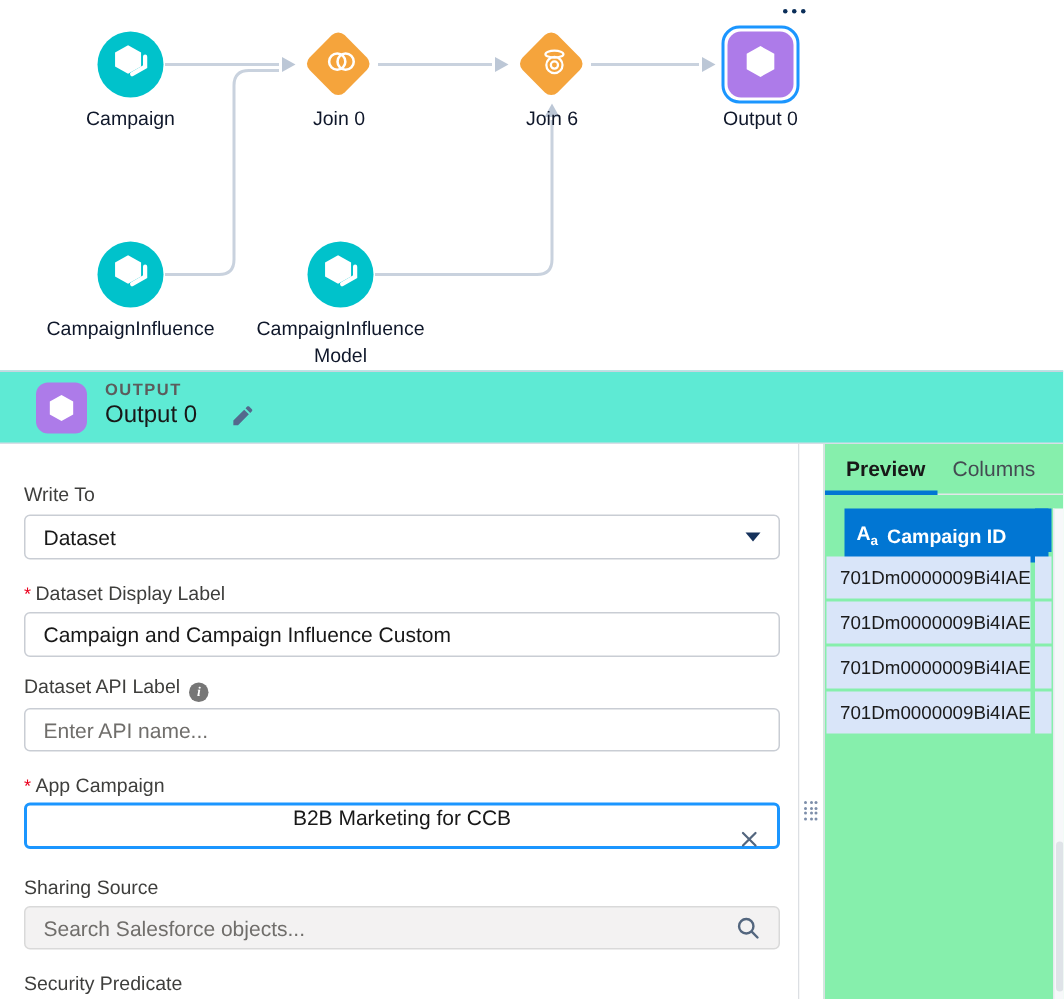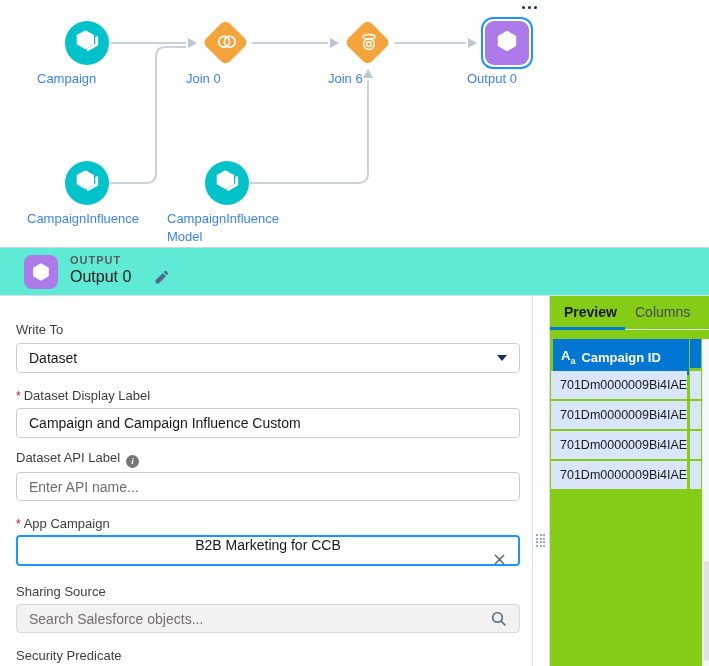--- a/index.html
+++ b/index.html
@@ -2,21 +2,21 @@
 <html><head>
 <meta charset="utf-8">
 <style>
   * { margin:0; padding:0; box-sizing:border-box; }
   html,body { width:709px; height:666px; background:#fff; font-family:"Liberation Sans","DejaVu Sans",sans-serif; }
   #app { position:relative; width:709px; height:666px; overflow:hidden; background:#fff; }
 
   
   #graph { position:absolute; left:0; top:0; width:709px; height:247px; background:#fff; }
   #connectors { position:absolute; left:0; top:0; }
-  .node-label { position:absolute; font-size:13px; color:#3b82f6; text-align:left; line-height:18px; }
+  .node-label { position:absolute; font-size:13px; color:#0f172a; text-align:center; line-height:18px; }
   .circle-node { position:absolute; width:44px; height:44px; border-radius:50%; background:#00C2CB;
                  display:flex; align-items:center; justify-content:center; cursor:pointer; }
   .diamond-node { position:absolute; width:33px; height:33px; background:#F5A43C; border-radius:6px;
                   transform:rotate(45deg); display:flex; align-items:center; justify-content:center; cursor:pointer; }
   .diamond-node svg { transform:rotate(-45deg); }
   #output-node-wrap { position:absolute; left:481px; top:17px; width:52px; height:52px;
                       border:2px solid #1B96FF; border-radius:12px; background:#fff; padding:2px; cursor:pointer; }
   #output-node-wrap .output-inner { width:44px; height:44px; background:#AD7BE9; border-radius:9px;
                       display:flex; align-items:center; justify-content:center; }
   #node-menu-dots { position:absolute; left:520px; top:4px; display:flex; gap:3px; cursor:pointer; padding:2px; }
@@ -49,28 +49,28 @@
   #search-box { background:#F3F2F2; border:1px solid #D9D9D9; }
   .box-right-icon { margin-left:auto; display:flex; align-items:center; cursor:pointer; }
 
   
   #splitter { position:absolute; left:533px; top:296px; width:16px; height:370px; background:#fff; cursor:col-resize; }
   #grip { position:absolute; left:3px; top:238px; display:grid; grid-template-columns:repeat(3,2px);
           grid-auto-rows:2px; gap:1.5px; }
   #grip i { width:2px; height:2px; background:#7D8EAA; border-radius:50%; }
 
   
-  #preview-panel { position:absolute; left:549px; top:296px; width:160px; height:370px; background:#84cc16;
+  #preview-panel { position:absolute; left:549px; top:296px; width:160px; height:370px; background:#86efac;
                    border-left:1px solid #DCDFE3; }
   #tabs { position:absolute; left:0; top:0; width:160px; height:34px; border-bottom:1px solid #E3E6EA; }
   .tab { position:absolute; top:8px; font-size:14px; cursor:pointer; }
   #tab-preview { left:14px; font-weight:bold; color:#181818; }
   #tab-columns { left:85px; color:#444B52; }
   #tab-underline { position:absolute; left:0; bottom:-1px; width:75px; height:3px; background:#0176D3; }
-  #col-header { position:absolute; left:3px; top:43px; width:136px; height:36px; background:#0176D3; color:#fff;
+  #col-header { position:absolute; left:13px; top:43px; width:136px; height:36px; background:#0176D3; color:#fff;
                 font-size:13px; font-weight:bold; display:flex; align-items:center; padding:0 8px; cursor:pointer;
                 white-space:nowrap; overflow:hidden; }
   #col-header .type-icon { font-weight:bold; margin-right:6px; font-size:13px; }
   #col-header .type-icon sub { font-size:9px; }
   .p-row { position:absolute; left:1px; width:136px; height:28px; background:#D9E5F9; color:#1B1B1B;
            font-size:12.5px; display:flex; align-items:center; padding:0 9px; white-space:nowrap; overflow:hidden; }
   .sliver { position:absolute; left:140px; width:11px; height:28px; background:#D9E5F9; }
   #sliver-header { position:absolute; left:140px; top:43px; width:11px; height:29px; background:#0176D3; }
   #scroll-track { position:absolute; left:152px; top:43px; width:8px; height:327px; background:#F7F8FA;
                   border-left:1px solid #E7EAEE; }

